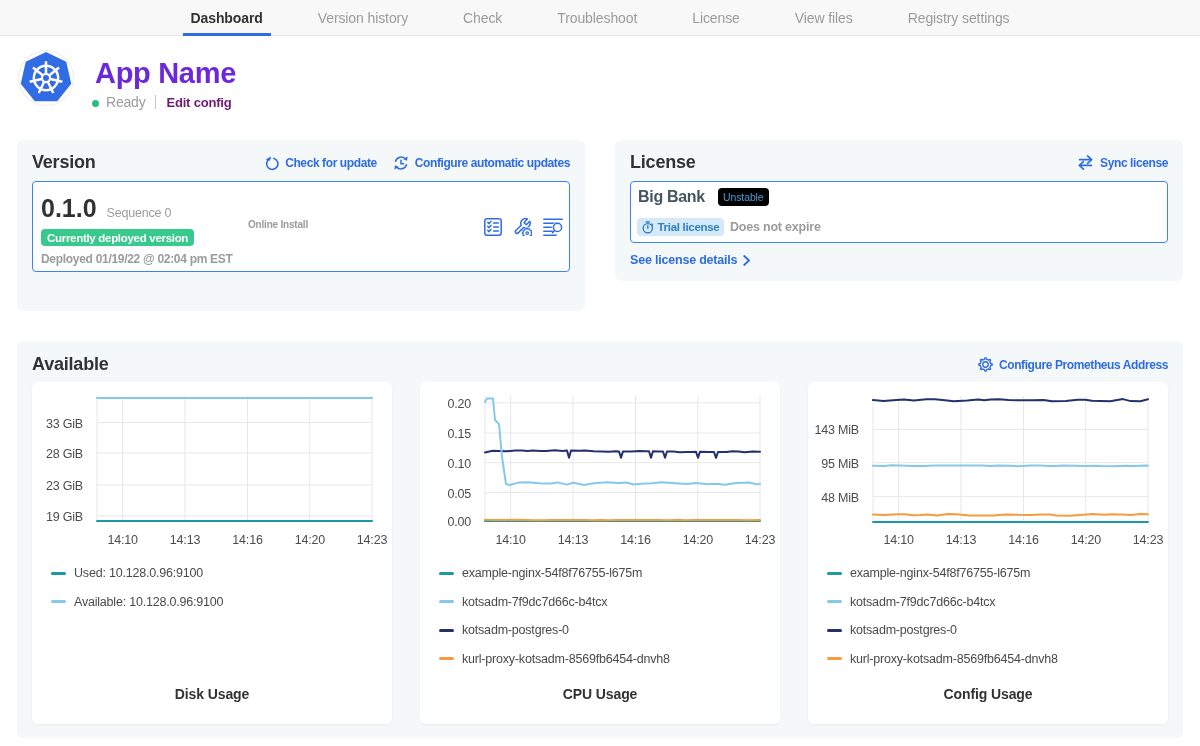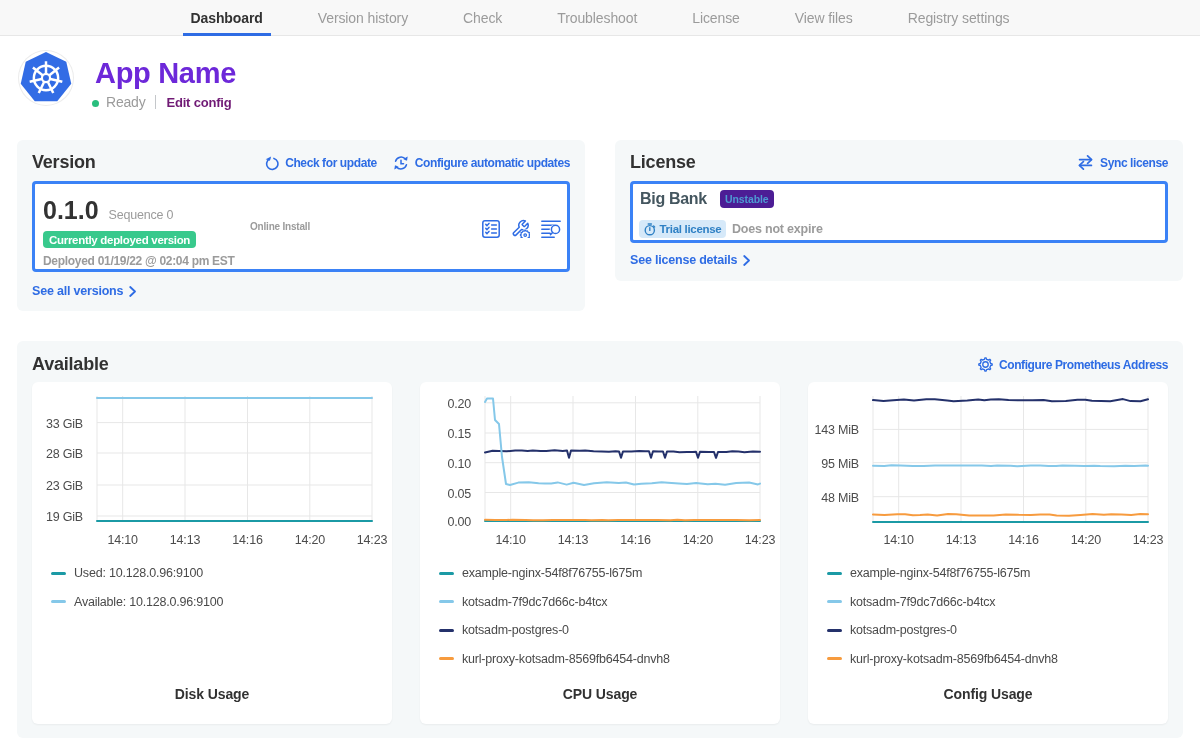--- a/index.html
+++ b/index.html
@@ -16,35 +16,35 @@
 .dot { width:7px; height:7px; border-radius:50%; background:#29be7d; margin-right:7px; margin-top:2px; }
 .ready { font-size:14px; color:#9b9b9b; letter-spacing:-0.2px; }
 .vbar { width:1px; height:14px; background:#c4c7ca; margin:0 10px; }
 .editcfg { font-size:13px; font-weight:bold; color:#701a75; letter-spacing:-0.2px; }
 .cards-row { display:flex; gap:30px; padding:0 17px; margin-top:0; align-items:flex-start; }
 .card { background:#f5f8f9; border-radius:6px; padding:13px 15px 15px 15px; width:568px; position:relative; }
 .card-head { display:flex; align-items:center; justify-content:space-between; height:19px; }
 .card-title { font-size:18px; font-weight:bold; color:#323232; letter-spacing:-0.2px; }
 .blue-link { font-size:12px; font-weight:bold; color:#2e6ce4; display:inline-flex; align-items:center; gap:6px; letter-spacing:-0.4px; }
 .head-links { display:flex; gap:16px; align-items:flex-end; }
-.inner-card { background:#fff; border-radius:4px; border:3px solid #3b82f6; margin-top:9px; position:relative; }
+.inner-card { background:#fff; border-radius:4px; border:1px solid #3b82f6; margin-top:9px; position:relative; }
 .v-inner { height:91px; }
 .v-left { position:absolute; left:8px; top:12px; }
 .v010row { display:flex; align-items:baseline; }
 .v010 { font-size:25px; line-height:28px; font-weight:bold; color:#323232; }
 .seq { font-size:12.5px; color:#9b9b9b; font-weight:500; margin-left:10px; letter-spacing:-0.2px; }
 .pill-green { display:inline-block; background:#38c98c; color:#fff; font-size:11.5px; font-weight:bold; border-radius:4px; padding:2.5px 6px; margin-top:7px; letter-spacing:-0.3px; }
 .deployed { font-size:12px; color:#9b9b9b; font-weight:600; margin-top:6px; white-space:nowrap; letter-spacing:-0.3px; }
 .online { position:absolute; left:215px; top:37px; font-size:10px; font-weight:bold; color:#9b9b9b; letter-spacing:-0.2px; }
 .v-icons { position:absolute; right:6px; top:35px; display:flex; gap:11px; align-items:center; }
 .see-link { display:inline-flex; align-items:center; gap:6px; font-size:12.5px; font-weight:bold; color:#2e6ce4; margin-top:12px; letter-spacing:-0.2px; }
 .l-inner { height:62px; }
 .bb-row { position:absolute; left:7px; top:6px; display:flex; align-items:center; }
 .bigbank { font-size:16px; font-weight:bold; color:#44565f; letter-spacing:-0.3px; }
-.pill-unstable { margin-left:13px; background:#4c1d95; color:#4e9ad3; font-size:10.5px; font-weight:700; border-radius:4px; padding:3px 5px; letter-spacing:-0.1px; }
+.pill-unstable { margin-left:13px; background:#000000; color:#4e9ad3; font-size:10.5px; font-weight:400; border-radius:4px; padding:3px 5px; letter-spacing:-0.1px; }
 .trial-row { position:absolute; left:6px; top:36px; display:flex; align-items:center; }
 .pill-trial { display:inline-flex; align-items:center; gap:4px; background:#d6e9f9; color:#2f80c4; font-size:11.5px; font-weight:bold; border-radius:4px; padding:2.5px 4.5px; letter-spacing:-0.3px; }
 .noexpire { font-size:12.5px; font-weight:600; color:#9b9b9b; margin-left:6px; letter-spacing:-0.2px; }
 .monitor { margin:30px 17px 0 17px; background:#f5f8f9; border-radius:6px; padding:14px 15px 15px 15px; height:397px; }
 .charts { display:flex; gap:28px; margin-top:8px; }
 .chart-card { background:#fff; border-radius:6px; width:360px; height:342px; position:relative; box-shadow:0 1px 2px rgba(0,0,0,0.05); }
 .legend { position:absolute; left:19px; top:183px; }
 .leg-item { display:flex; align-items:center; height:16px; margin-bottom:12.5px; }
 .leg-dash { width:15px; height:3px; border-radius:2px; margin-right:8px; flex:none; }
 .leg-text { font-size:12.5px; color:#4a4a4a; letter-spacing:-0.2px; }
@@ -153,23 +153,20 @@
               <line x1="0.8" y1="9.2" x2="9.8" y2="9.2"></line>
               <line x1="0.8" y1="13.2" x2="9.8" y2="13.2"></line>
               <line x1="0.8" y1="17.2" x2="13.2" y2="17.2"></line>
             </g>
 <circle cx="14.3" cy="9.8" r="5.6" fill="#fff" stroke="none"></circle>
 <circle cx="14.5" cy="9.4" r="4.1" fill="none" stroke="#2e6ce4" stroke-width="1.5"></circle>
 <line x1="11.6" y1="12.4" x2="9.4" y2="14.7" stroke="#2e6ce4" stroke-width="1.5" stroke-linecap="round"></line>
           </svg>
         </span>
     </div>
-    <div><span class="see-link">See all versions <svg width="7" height="11" viewBox="0 0 7 11">
-            <path d="M1.2 1 L6 5.5 L1.2 10" fill="none" stroke="#2e6ce4" stroke-width="1.8" stroke-linecap="round" stroke-linejoin="round"></path>
-          </svg></span></div>
   </div>
 
   <div class="card" style="height:141px;">
     <div class="card-head">
       <span class="card-title">License</span>
       <span class="blue-link"><svg width="17" height="15" viewBox="0 0 17 15">
             <g fill="none" stroke="#2e6ce4" stroke-width="1.7" stroke-linecap="round" stroke-linejoin="round">
 <path d="M2.6 4.6 L14.2 4.6"></path>
               <path d="M10.6 0.9 L14.6 4.6 L10.6 8.3"></path>
 <path d="M14.4 10.4 L2.8 10.4"></path>

